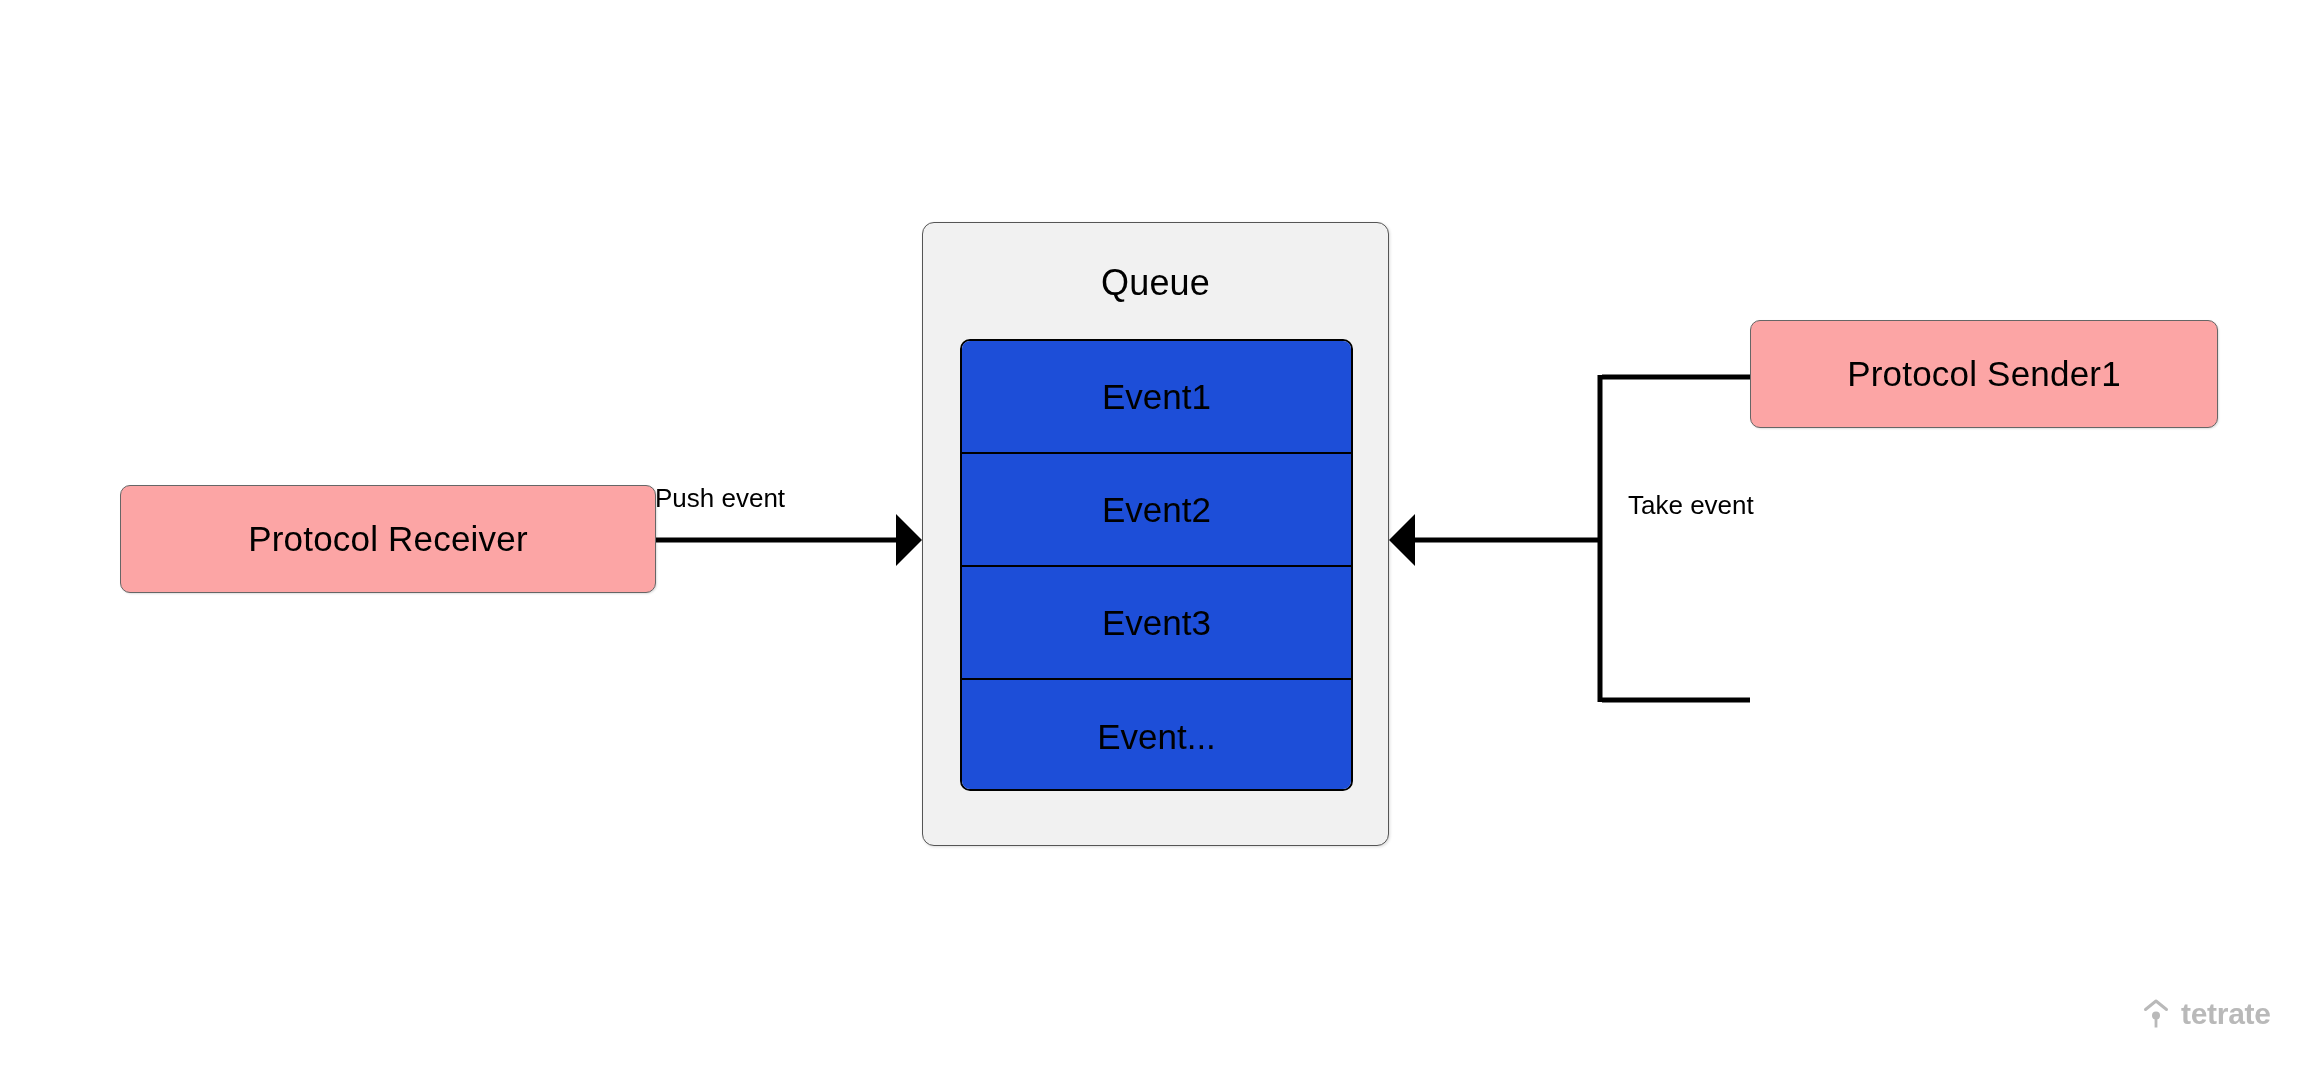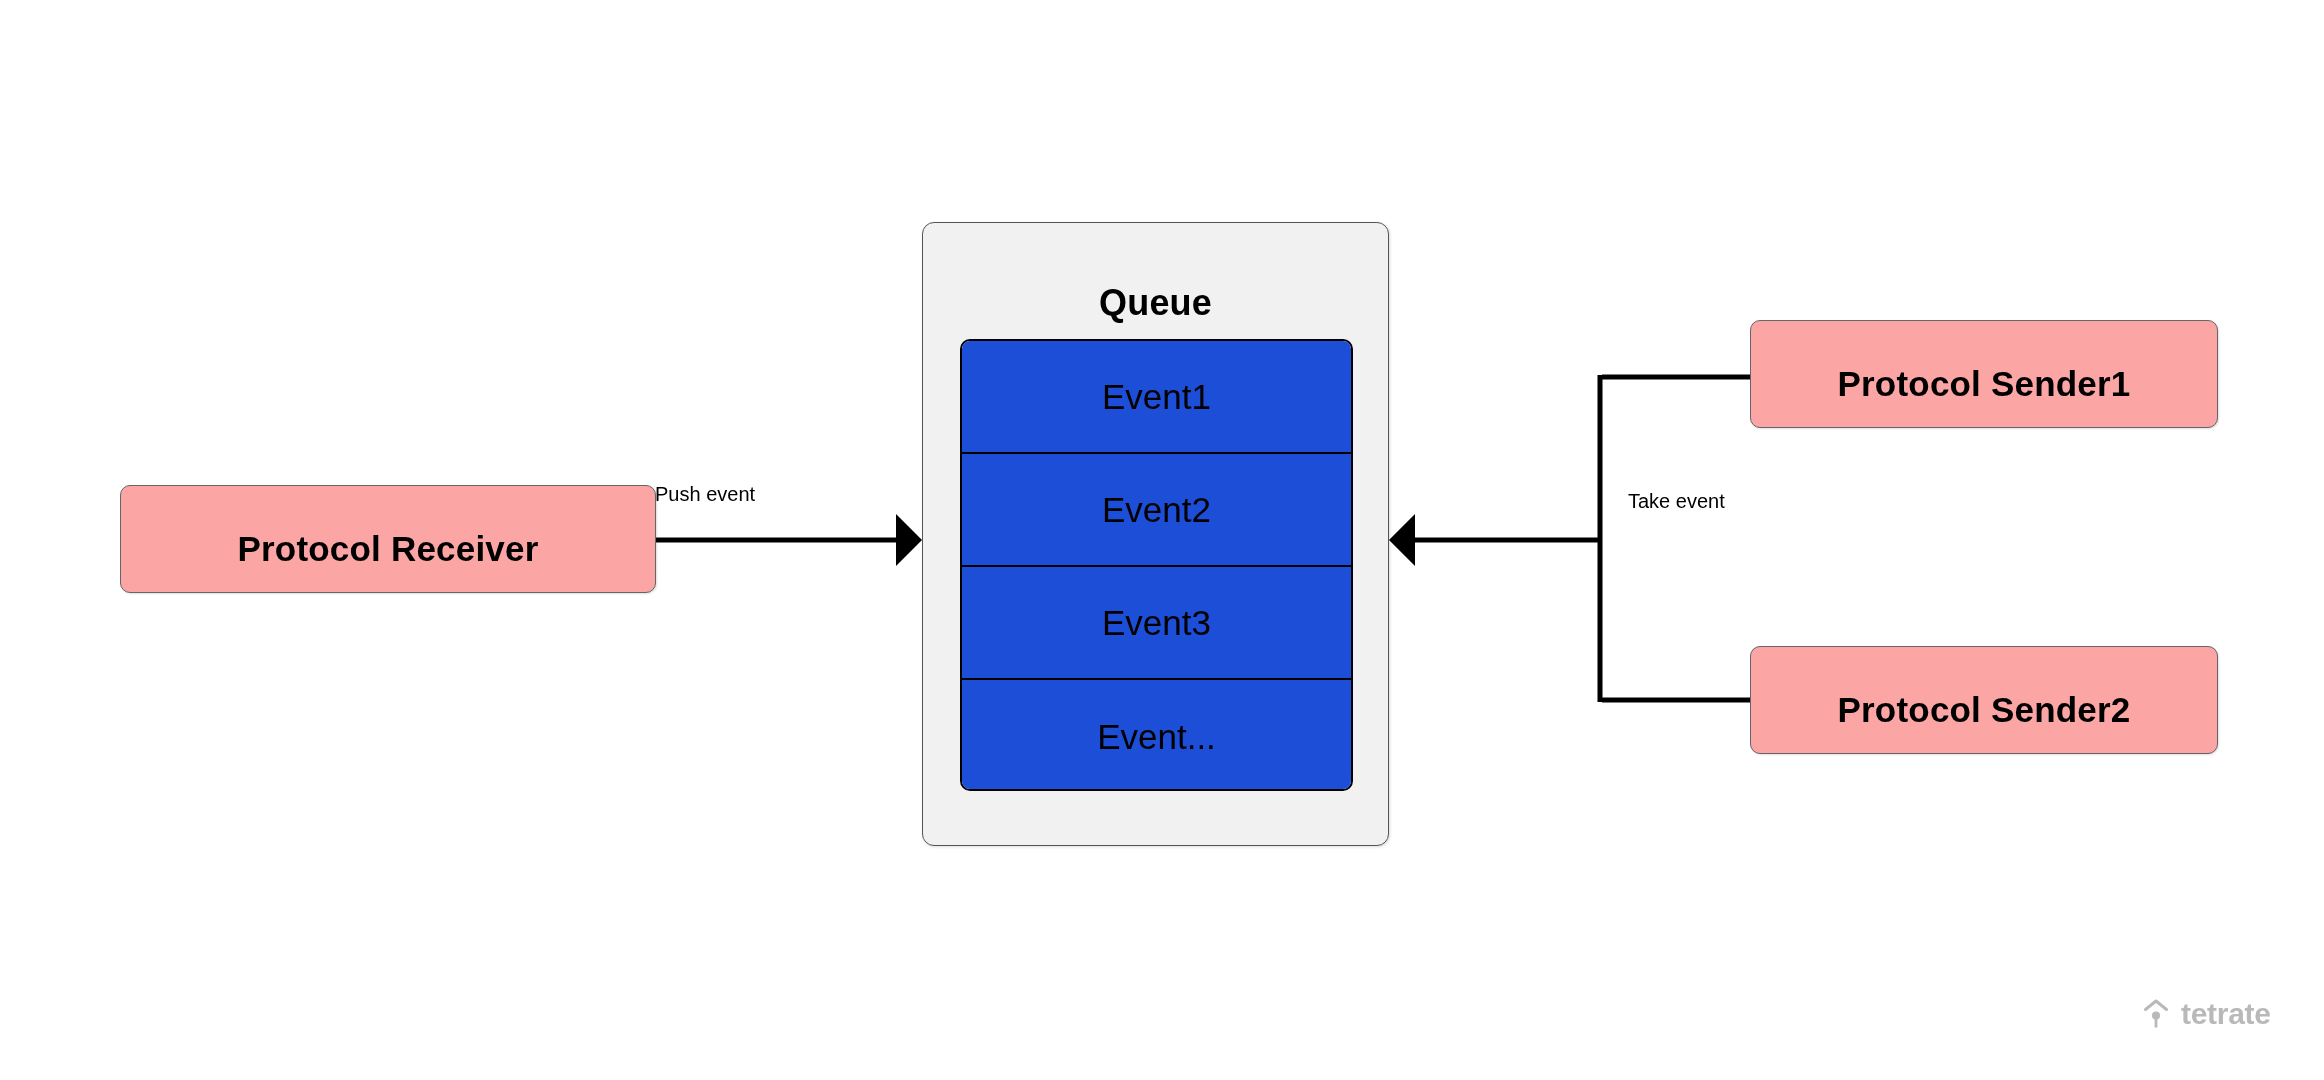--- a/index.html
+++ b/index.html
@@ -28,25 +28,24 @@
     border: 1.6px solid #666666;
     border-radius: 10px;
     display: flex;
     align-items: center;
     justify-content: center;
     color: #000000;
     box-shadow: 1px 1px 2px rgba(0,0,0,0.13);
   }
   .node-label {
     font-size: 35px;
-    font-weight: 700;
+    font-weight: 400;
     letter-spacing: 0.2px;
     line-height: 1.1;
     white-space: nowrap;
-    margin-top: 20px;
   }
 
   
   #receiver {
     left: 120px;
     top: 485px;
     width: 536px;
     height: 108px;
   }
 
@@ -124,21 +123,21 @@
     left: 0;
     top: 0;
     width: 2324px;
     height: 1080px;
     pointer-events: none;
   }
 
   
   .edge-label {
     position: absolute;
-    font-size: 20px;
+    font-size: 26px;
     color: #000000;
     white-space: nowrap;
   }
   #label-push {
     left: 655px;
     top: 483px;
   }
   #label-take {
     left: 1628px;
     top: 490px;
@@ -210,23 +209,20 @@
       <div class="event-row">
         <span class="event-label">Event...</span>
       </div>
     </div>
   </div>
 
   <div class="node" id="sender1">
     <span class="node-label">Protocol Sender1</span>
   </div>
 
-  <div class="node" id="sender2">
-    <span class="node-label">Protocol Sender2</span>
-  </div>
 
   <div class="edge-label" id="label-push">Push event</div>
   <div class="edge-label" id="label-take">Take event</div>
 
   <div id="watermark">
     <svg id="watermark-icon" width="26" height="30" viewBox="0 0 26 30" xmlns="http://www.w3.org/2000/svg">
       <path d="M2.5 10.5 L13 2 L23.5 10.5" fill="none" stroke="#b9b9b9" stroke-width="3" stroke-linecap="round" stroke-linejoin="round"></path>
       <circle cx="13" cy="16.5" r="4" fill="#b9b9b9"></circle>
       <rect x="11.6" y="18.5" width="2.8" height="10" fill="#b9b9b9"></rect>
     </svg>

